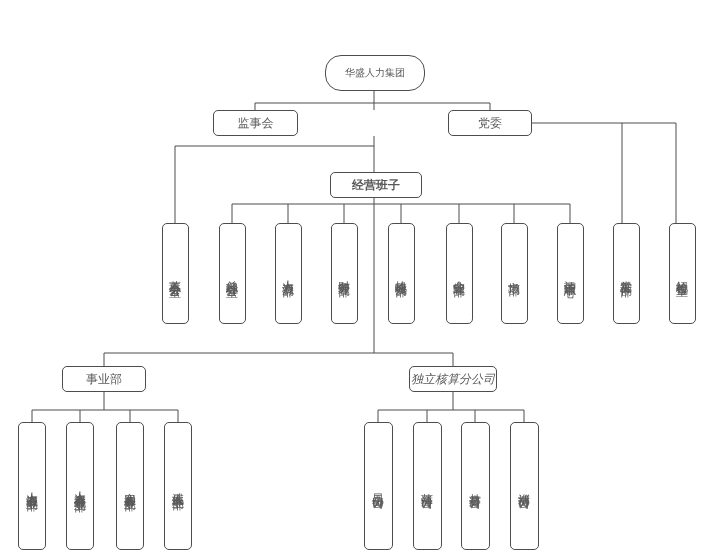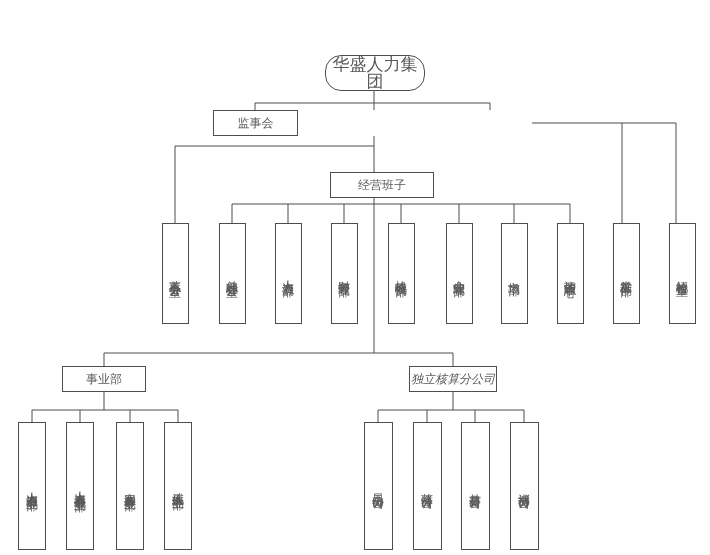--- a/index.html
+++ b/index.html
@@ -18,32 +18,32 @@
   .lines {
     position: absolute;
     left: 0; top: 0;
     width: 710px;
     height: 555px;
   }
   .node {
     position: absolute;
     box-sizing: border-box;
     border: 1px solid #4d4d4d;
-    border-radius: 0;
+    border-radius: 5px;
     background: #ffffff;
     color: #595959;
     display: flex;
     align-items: center;
     justify-content: center;
     text-align: center;
     font-size: 12px;
     line-height: 1;
   }
   .node.root {
-    font-size: 17px;
+    font-size: 10px;
     border-radius: 16px;
     border-width: 1.5px;
   }
   .node.vert {
     writing-mode: vertical-rl;
     text-orientation: upright;
     letter-spacing: 1px;
     font-size: 12px;
     padding: 4px 0;
   }
@@ -70,22 +70,23 @@
 
       <path d="M104 392 V410 M32 410 H178 M32 410 V422 M80 410 V422 M130 410 V422 M178 410 V422"></path>
 
       <path d="M453 392 V410 M378 410 H524 M378 410 V422 M427 410 V422 M475 410 V422 M524 410 V422"></path>
     </g>
   </svg>
 
   <div class="node root" style="left:325px; top:55px; width:100px; height:36px;">华盛人力集团</div>
 
   <div class="node" style="left:213px; top:110px; width:85px; height:26px;">监事会</div>
+  <div class="node" style="left:448px; top:110px; width:84px; height:26px;">党委</div>
 
-  <div class="node" style="left:330px; top:172px; width:104px; height:26px;">经营班子</div>
+  <div class="node" style="left:330px; top:172px; width:92px; height:26px;font-weight:bold;">经营班子</div>
 
   <div class="node vert" style="left:161.5px; top:223px; width:27px; height:101px;">董事会办公室</div>
   <div class="node vert" style="left:218.5px; top:223px; width:27px; height:101px;">总经理办公室</div>
   <div class="node vert" style="left:274.5px; top:223px; width:27px; height:101px;">人力资源部</div>
   <div class="node vert" style="left:330.5px; top:223px; width:27px; height:101px;">财务管理部</div>
   <div class="node vert" style="left:387.5px; top:223px; width:27px; height:101px;">战略投资部</div>
   <div class="node vert" style="left:445.5px; top:223px; width:27px; height:101px;">企业管理部</div>
   <div class="node vert" style="left:500.5px; top:223px; width:27px; height:101px;">市场部</div>
   <div class="node vert" style="left:556.5px; top:223px; width:27px; height:101px;">运营管理中心</div>
   <div class="node vert" style="left:612.5px; top:223px; width:27px; height:101px;">党群工作部</div>

